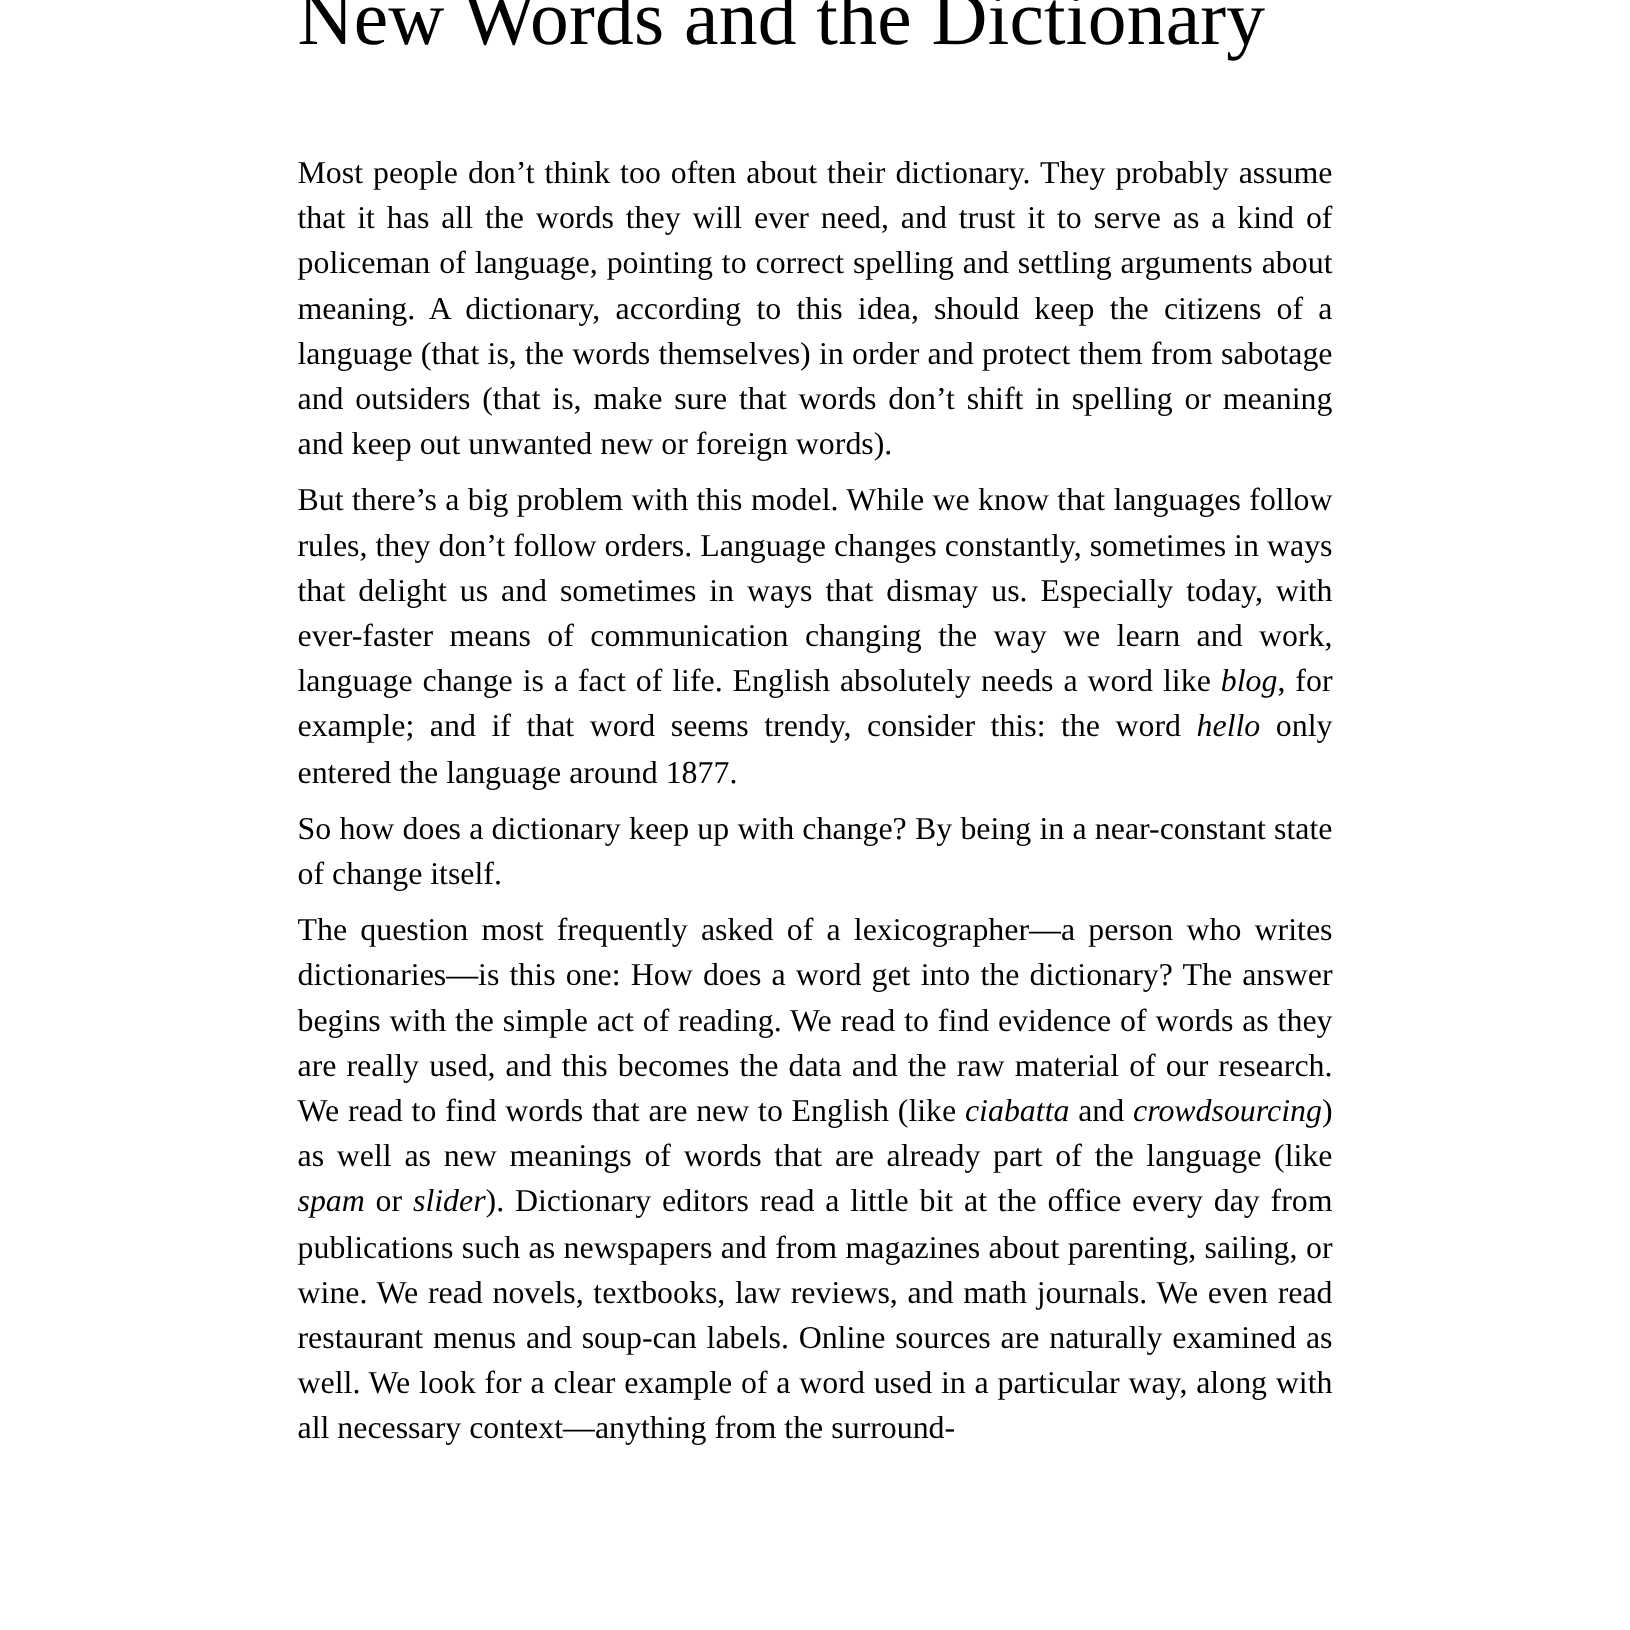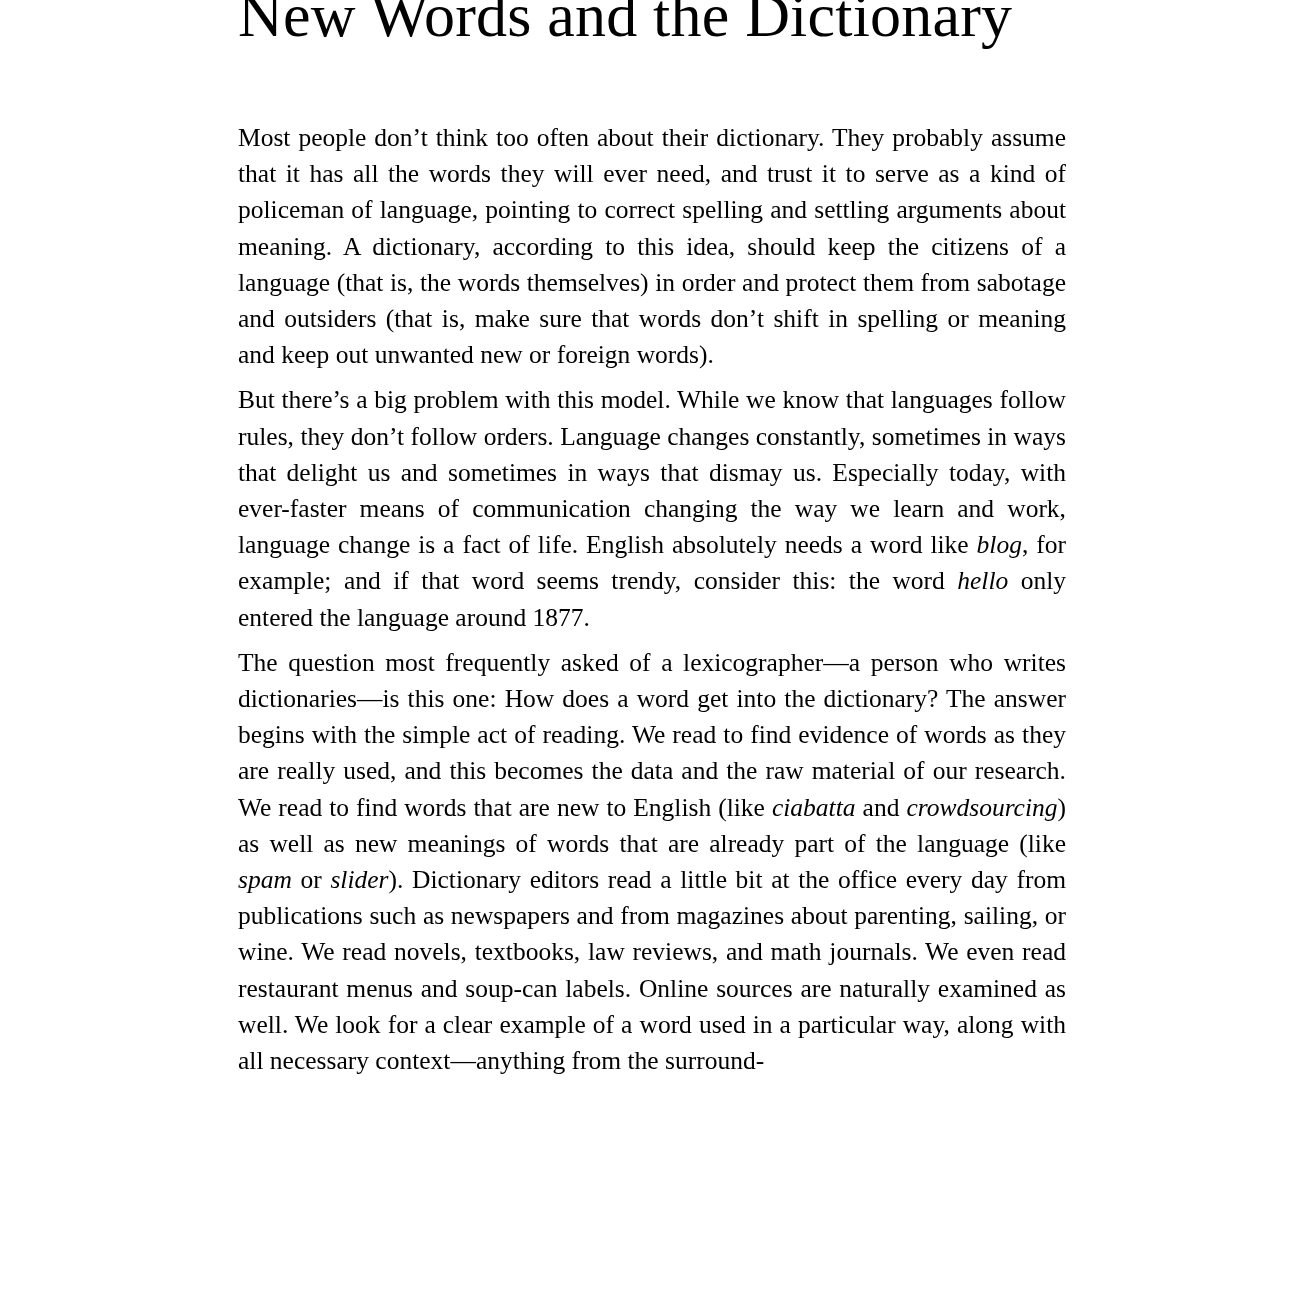--- a/index.html
+++ b/index.html
@@ -57,16 +57,17 @@
 </head>
 <body>
 
 <div id="page">
 
   <h1 id="article-title">New Words and the Dictionary</h1>
 
   <div id="body-column">
       <p class="para"><span>Most people don’t think too often about their dictionary. They probably assume that it has all the words they will ever need, and trust it to serve as a kind of policeman of language, pointing to correct spelling and settling arguments about meaning. A dictionary, according to this idea, should keep the citizens of a language (that is, the words themselves) in order and protect them from sabotage and outsiders (that is, make sure that words don’t shift in spelling or meaning and keep out unwanted new or foreign words).</span></p>
       <p class="para"><span>But there’s a big problem with this model. While we know that languages follow rules, they don’t follow orders. Language changes constantly, sometimes in ways that delight us and sometimes in ways that dismay us. Especially today, with ever-faster means of communication changing the way we learn and work, language change is a fact of life. English absolutely needs a word like </span><i>blog</i><span>, for example; and if that word seems trendy, consider this: the word </span><i>hello</i><span> only entered the language around 1877.</span></p>
+      <p class="para"><span>So how does a dictionary keep up with change? By being in a near-constant state of change itself.</span></p>
       <p class="para"><span>The question most frequently asked of a lexicographer—a person who writes dictionaries—is this one: How does a word get into the dictionary? The answer begins with the simple act of reading. We read to find evidence of words as they are really used, and this becomes the data and the raw material of our research. We read to find words that are new to English (like </span><i>ciabatta</i><span> and </span><i>crowdsourcing</i><span>) as well as new meanings of words that are already part of the language (like </span><i>spam</i><span> or </span><i>slider</i><span>). Dictionary editors read a little bit at the office every day from publications such as newspapers and from magazines about parenting, sailing, or wine. We read novels, textbooks, law reviews, and math journals. We even read restaurant menus and soup-can labels. Online sources are naturally examined as well. We look for a clear example of a word used in a particular way, along with all necessary context—anything from the surround-</span></p>
     </div>
 
 </div>
 
 </body></html>

